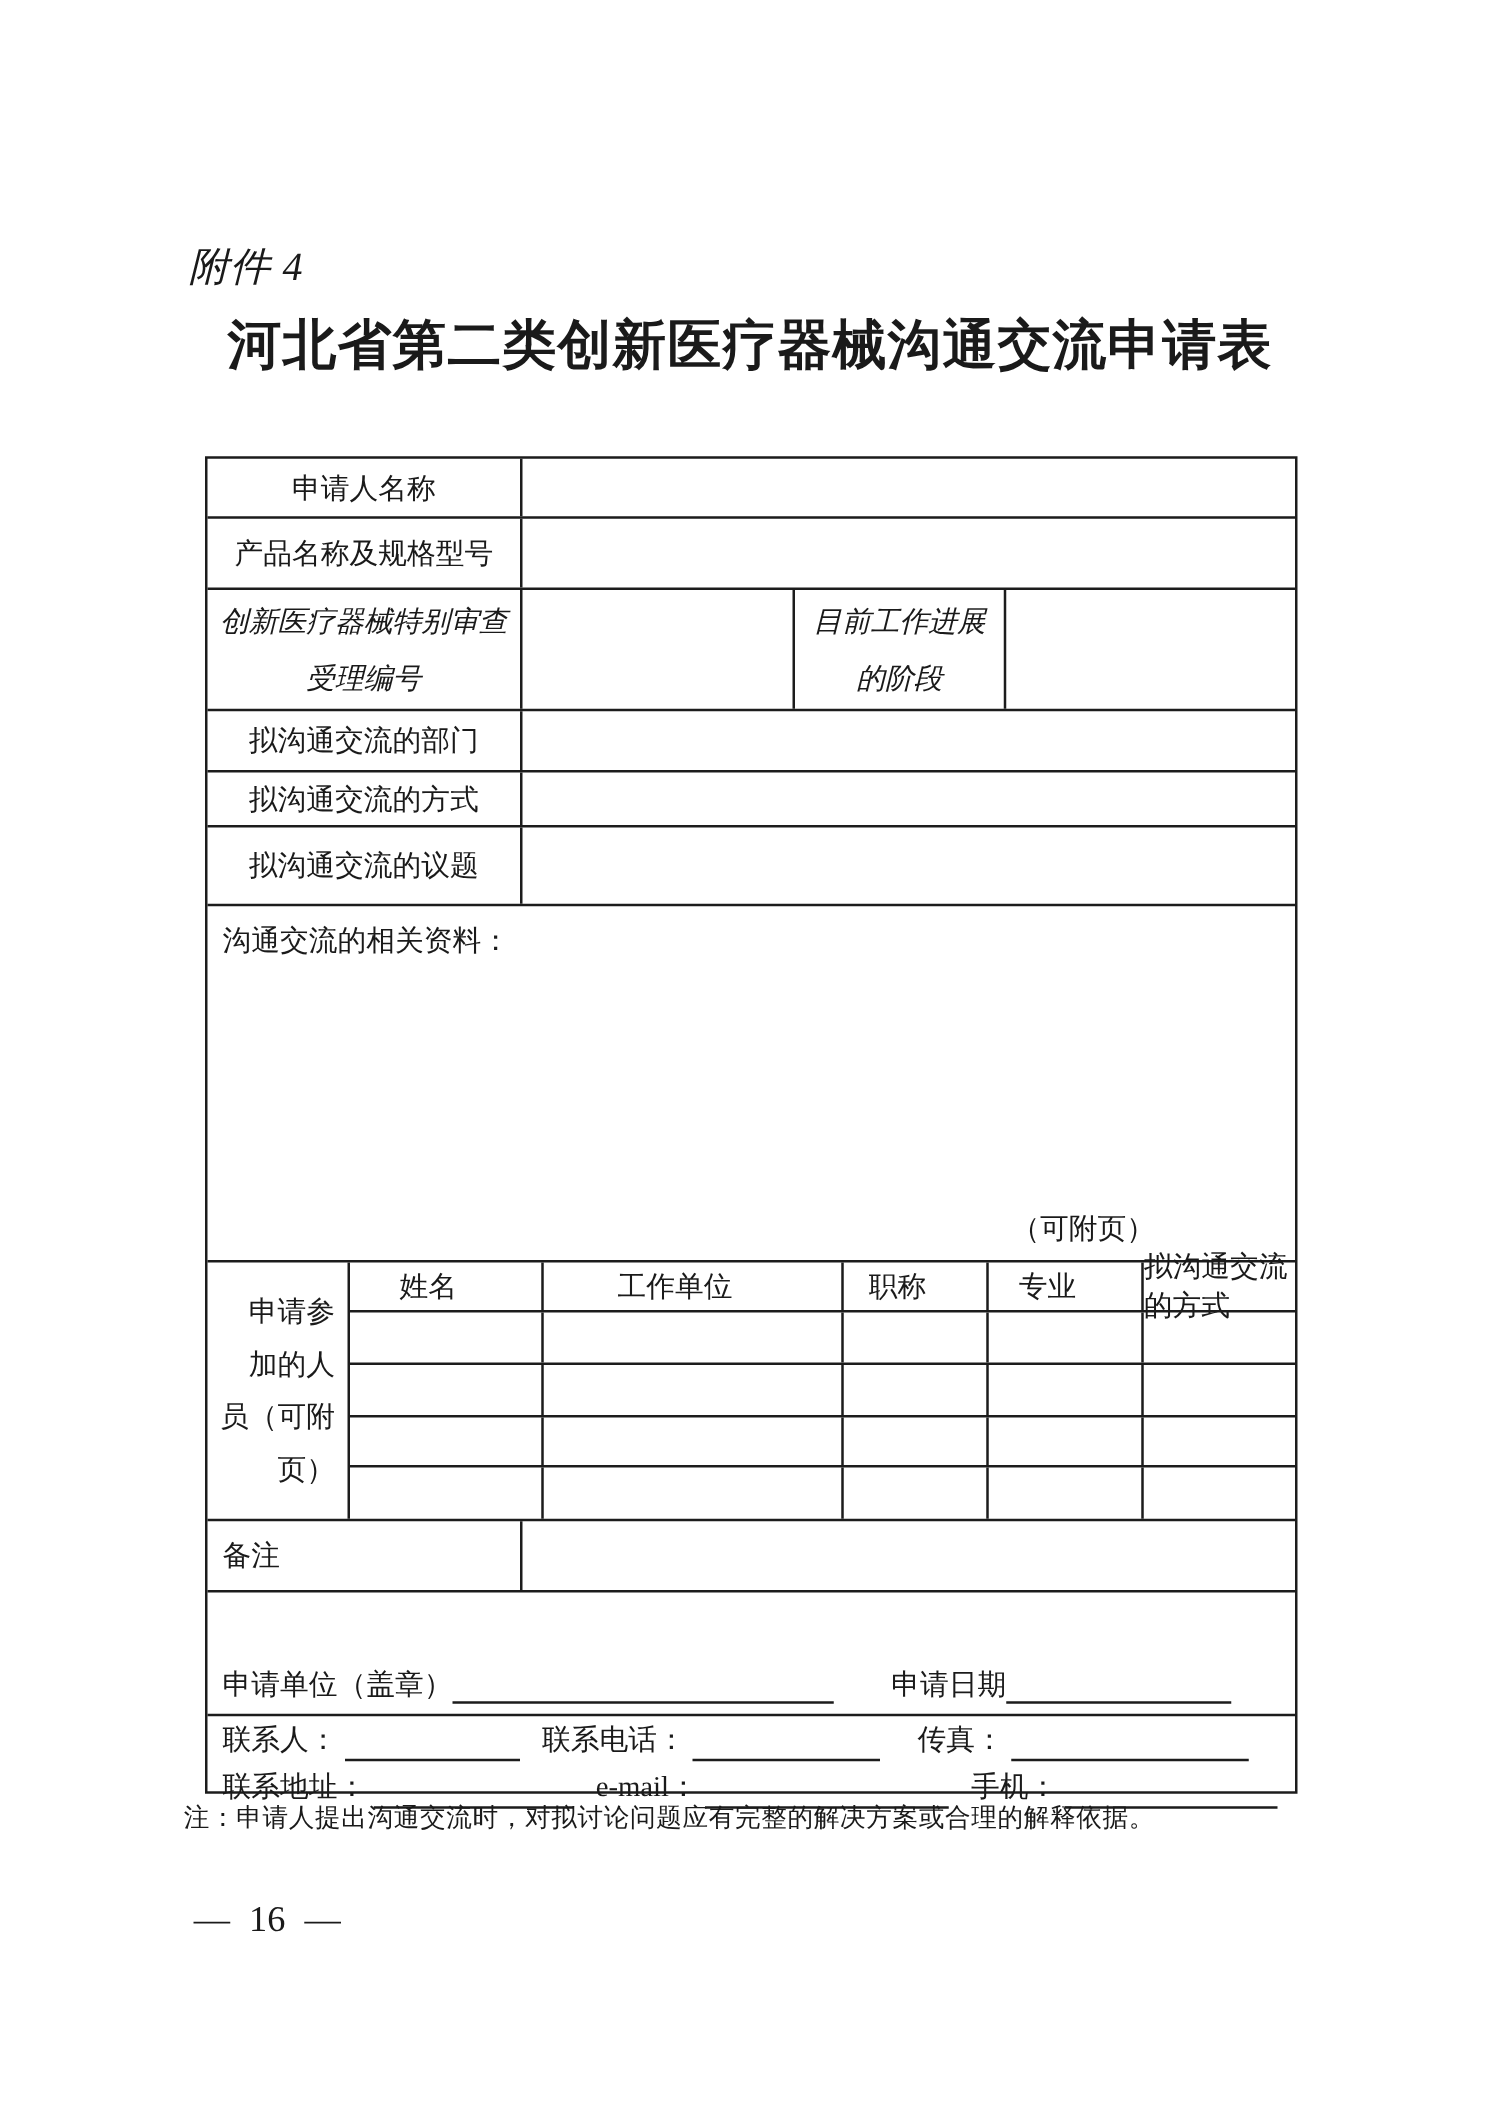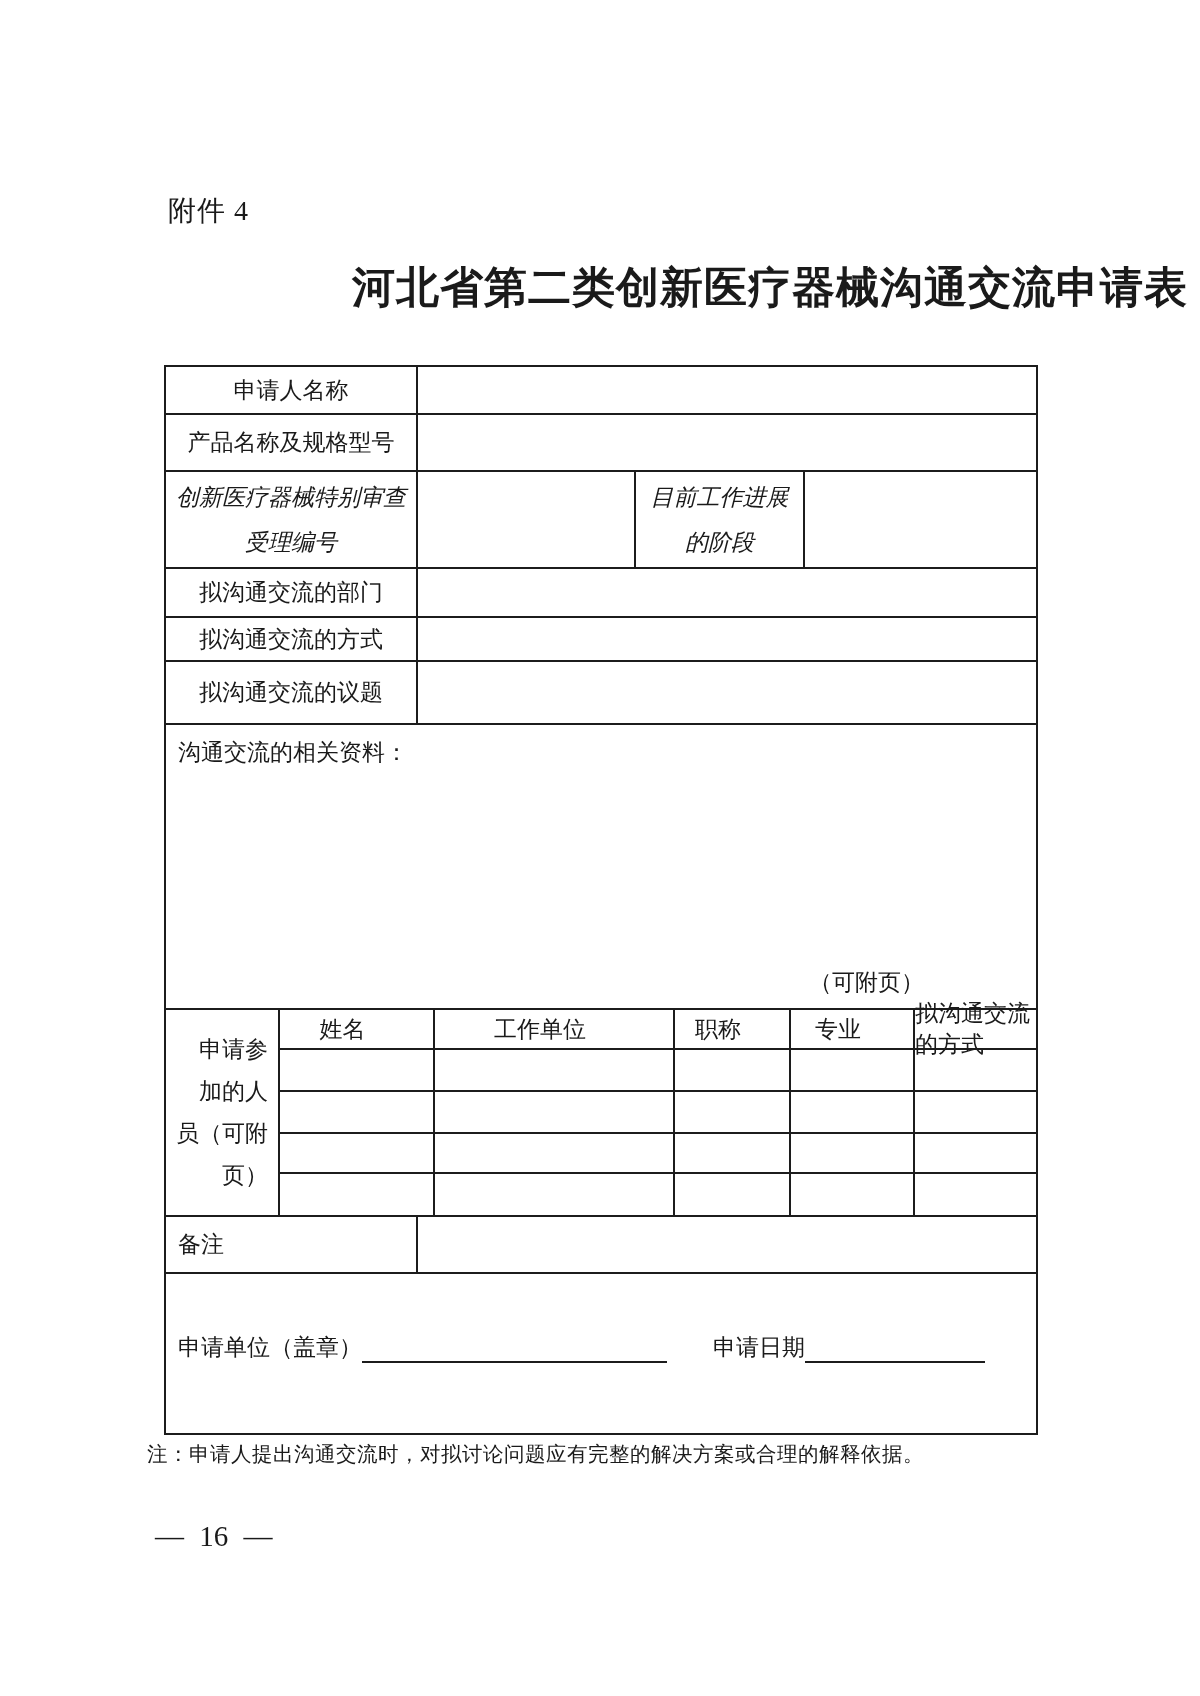--- a/index.html
+++ b/index.html
@@ -6,26 +6,26 @@
   .page{
     position:relative;
     width:1200px;height:1696px;
     background:#ffffff;
     margin:0 auto;
     font-family:"Liberation Serif","DejaVu Serif",serif;
     color:#1a1a1a;
     overflow:hidden;
   }
   .attachment-label{
-    position:absolute;left:168px;top:192px;
-    font-size:28px;letter-spacing:1px;
+    position:absolute;left:151px;top:192px;
+    font-size:32px;letter-spacing:1px;font-style:italic;
   }
   .doc-title{
     position:absolute;left:0;right:0;top:247px;
-    margin:12px;text-align:right;
+    margin:0;text-align:center;
     font-size:43px;font-weight:bold;letter-spacing:1px;
     font-family:"Liberation Serif","DejaVu Serif",serif;
   }
   
   .form-table{
     position:absolute;left:164px;top:365px;
     width:874px;height:1070px;
     border:2px solid #1c1c1c;
     box-sizing:border-box;
     font-size:23px;
@@ -199,20 +199,40 @@
 
     <div class="band h83">
       <div class="signoff-cell">
         <span>申请单位（盖章）</span>
         <span class="blank u305"></span>
         <span class="gap46">申请日期</span>
         <span class="blank u180"></span>
       </div>
     </div>
 
+    <div class="band h78">
+      <div class="contacts-cell">
+        <div class="contact-line">
+          <span>联系人：</span>
+          <span class="blank u140"></span>
+          <span class="gap12">联系电话：</span>
+          <span class="blank u150"></span>
+          <span class="gap24">传真：</span>
+          <span class="blank u190"></span>
+        </div>
+        <div class="contact-line">
+          <span>联系地址：</span>
+          <span class="blank u160"></span>
+          <span class="gap12">e-mail：</span>
+          <span class="blank u195"></span>
+          <span class="gap12">手机：</span>
+          <span class="blank u170"></span>
+        </div>
+      </div>
+    </div>
 
   </div>
 
   <div class="footnote">注：申请人提出沟通交流时，对拟讨论问题应有完整的解决方案或合理的解释依据。</div>
 
   <div class="page-number">— 16 —</div>
 
 </div>
 
 </body></html>

